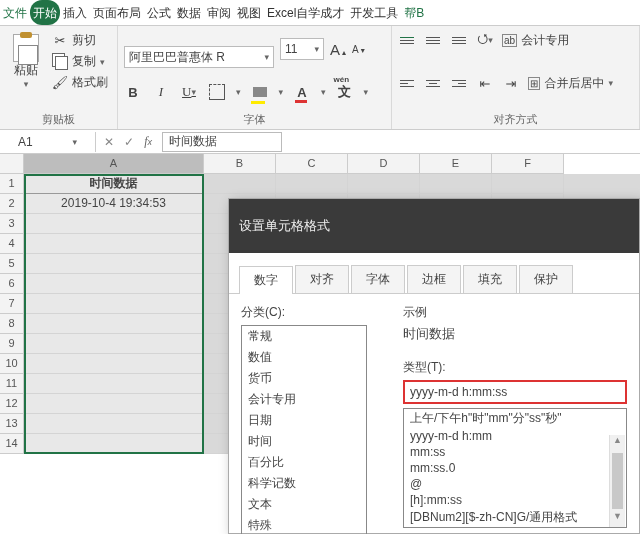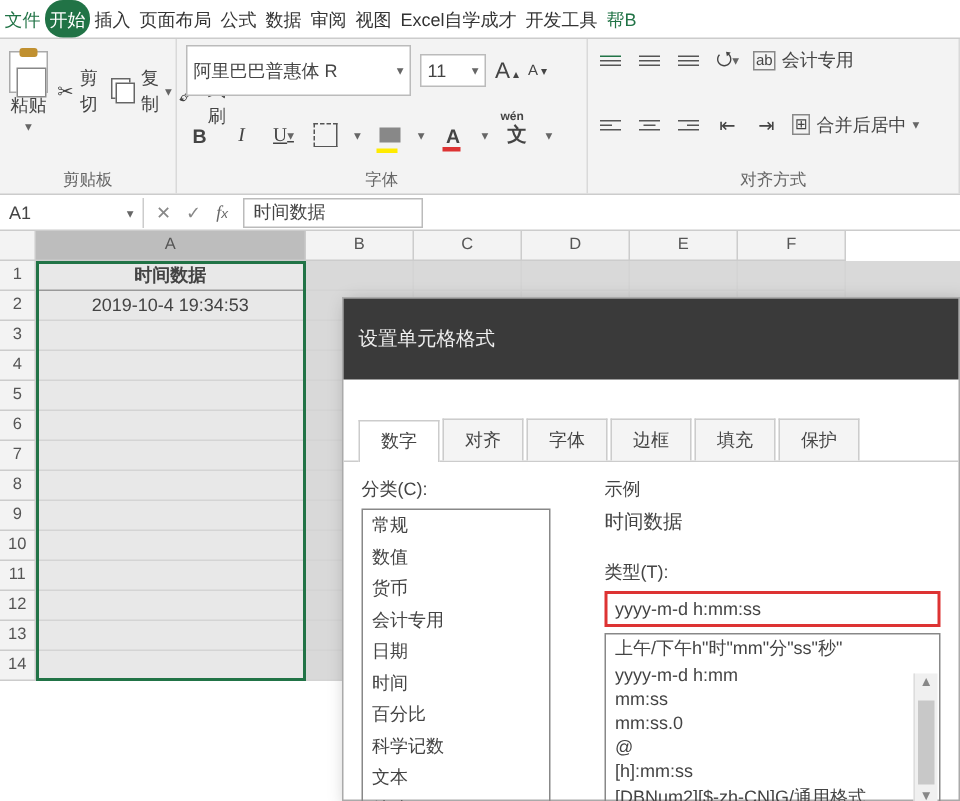--- a/index.html
+++ b/index.html
@@ -18,29 +18,29 @@
   .group-label { text-align: center; font-size: 11px; color: #666; padding: 2px 0 0; }
   .grp-clip { width: 118px; }
   .grp-font { width: 274px; }
   .grp-align { flex: 1; }
 
   .clip-row { display: flex; gap: 6px; }
   .paste-btn { display: flex; flex-direction: column; align-items: center; width: 40px; padding-top: 4px; }
   .paste-icon { width: 26px; height: 28px; background: #fff; border: 1px solid #aaa; position: relative; }
   .paste-icon::after { content:""; position:absolute; top:-3px; left:6px; width:12px; height:6px; background:#c09030; border-radius:2px; }
   .paste-icon::before { content:""; position:absolute; top:10px; left:4px; width:18px; height:18px; background:#fff; border:1px solid #888; }
-  .clip-side { display: flex; flex-direction: row; gap: 4px; padding-top: 2px; }
+  .clip-side { display: flex; flex-direction: column; gap: 4px; padding-top: 2px; text-align: center; }
   .clip-item { display: flex; align-items: center; gap: 4px; font-size: 12px; }
   .ico { width: 16px; height: 16px; display: inline-flex; align-items: center; justify-content: center; }
   .scissor::before { content: "✂"; font-size: 13px; }
   .copy::before { content:""; display:block; width:12px; height:12px; border:1px solid #666; background:#fff; box-shadow: -3px -3px 0 -1px #fff, -3px -3px 0 0 #666; margin-left:3px; margin-top:3px;}
   .brush::before { content:"🖌"; font-size:13px; }
 
   .font-top { display: flex; gap: 6px; align-items: center; }
-  .font-name { width: 150px; height: 34px; border:1px solid #bbb; background:#fff; padding: 2px 4px; font-size: 12px; display:flex; align-items:center; justify-content:space-between;}
+  .font-name { width: 150px; height: 22px; border:1px solid #bbb; background:#fff; padding: 2px 4px; font-size: 12px; display:flex; align-items:center; justify-content:space-between;margin-top:16px;}
   .font-size { width: 44px; height:22px; border:1px solid #bbb; background:#fff; padding:2px 4px; display:flex; align-items:center; justify-content:space-between;}
   .dd { font-size:9px; color:#666; }
   .aa { display:flex; gap:2px; align-items:baseline; }
   .aa .big { font-size:15px; } .aa .sm{ font-size:10px;}
   .font-mid { display: flex; gap: 10px; align-items: center; margin-top: 6px;}
   .btn { min-width:18px; height:20px; display:inline-flex; align-items:center; justify-content:center; font-size:13px; color:#444; }
   .btn.b { font-weight:bold; } .btn.i{ font-style:italic; font-family:serif;} .btn.u{ text-decoration:underline; font-family:serif;}
   .border-btn::before { content:""; display:block; width:14px; height:14px; border:1px solid #555; border-top:1px dashed #555; border-left:1px dashed #555;}
   .fill-btn { position:relative; }
   .fill-btn::before { content:""; display:block; width:14px; height:10px; background:linear-gradient(#888,#888);}
@@ -53,21 +53,21 @@
   .align-top { display:flex; gap:8px; align-items:center;}
   .align-row2 { display:flex; gap:8px; align-items:center; margin-top:6px;}
   .lines { display:inline-flex; flex-direction:column; gap:2px;}
   .lines span{ display:block; width:14px; height:1px; background:#555;}
   .lines.top span:first-child{ background:#217346;}
   .wrap-lbl { display:flex; align-items:center; gap:4px; font-size:12px;}
   .abico { font-size:10px; border:1px solid #888; padding:0 1px;}
 
   
   .refbar { display:flex; height:24px; border-bottom:1px solid #ccc; align-items:center; background:#fff;}
-  .nmbox { width:96px; padding:3px 6px; border-right:1px solid #ccc; display:flex; justify-content:space-between; align-items:center;}
+  .nmbox { width:96px; padding:3px 18px; border-right:1px solid #ccc; display:flex; justify-content:space-between; align-items:center;}
   .fxbox { display:flex; align-items:center; gap:10px; padding:0 8px; flex:1;}
   .fxico { font-style:italic; font-family:serif; color:#666;}
   .fxfield { border:1px solid #bbb; padding:2px 6px; min-width:120px; height:20px; display:flex; align-items:center;}
   .chk { color:#888; }
 
   
   .sheet { position:relative; display:flex; }
   .rowhdrs { width:24px; background:#f3f3f3;}
   .corner { height:20px; border:1px solid #ccc; border-top:none; border-left:none; background:#f3f3f3;}
   .rh { height:20px; border:1px solid #ccc; border-top:none; border-left:none; text-align:center; font-size:11px; color:#555; line-height:19px;}
@@ -80,21 +80,21 @@
   .cell.hdr { font-weight:bold; text-align:center; background:#fff; border-bottom:1px solid #999;}
   .cell.val { text-align:center; }
   .selA { background:#d9d9d9; }
   .selA .cell.cA{ background:#e8e8e8;}
   .selcol { position:absolute; left:24px; top:20px; width:180px; height:280px; border:2px solid #217346; pointer-events:none;}
   .ch.cA { background:#bdbdbd; }
 
   
   .dialog { position:absolute; left:228px; top:198px; width:412px; height:336px; background:#fff; border:1px solid #aaa; box-shadow: 4px 4px 12px rgba(0,0,0,0.3); }
   .dlg-title { background:#3a3a3a; color:#eee; padding:18px 10px; font-size:13px;}
-  .dlg-tabs { display:flex; border-bottom:1px solid #ccc; padding:26px 10px 0; gap:2px;}
+  .dlg-tabs { display:flex; border-bottom:1px solid #ccc; padding:12px 10px 0; gap:2px;}
   .dtab { padding:5px 14px; border:1px solid #ccc; border-bottom:none; font-size:12px; background:#f4f4f4;}
   .dtab.on { background:#fff; position:relative; top:1px;}
   .dlg-body { display:flex; padding:10px 12px; gap:12px;}
   .cat-col { width:170px;}
   .cat-lbl { font-size:12px; margin-bottom:4px;}
   .catlist { border:1px solid #888; height:230px; overflow:hidden;}
   .cati { padding:2px 6px; font-size:12px;}
   .right-col { flex:1;margin-left:24px;}
   .sample-lbl{ font-size:12px; margin-bottom:4px;}
   .sample-box { border:1px solid #aaa; border-top:none; border-left:none; border-right:none; padding:4px 2px 10px; font-size:13px; margin-bottom:10px;}

